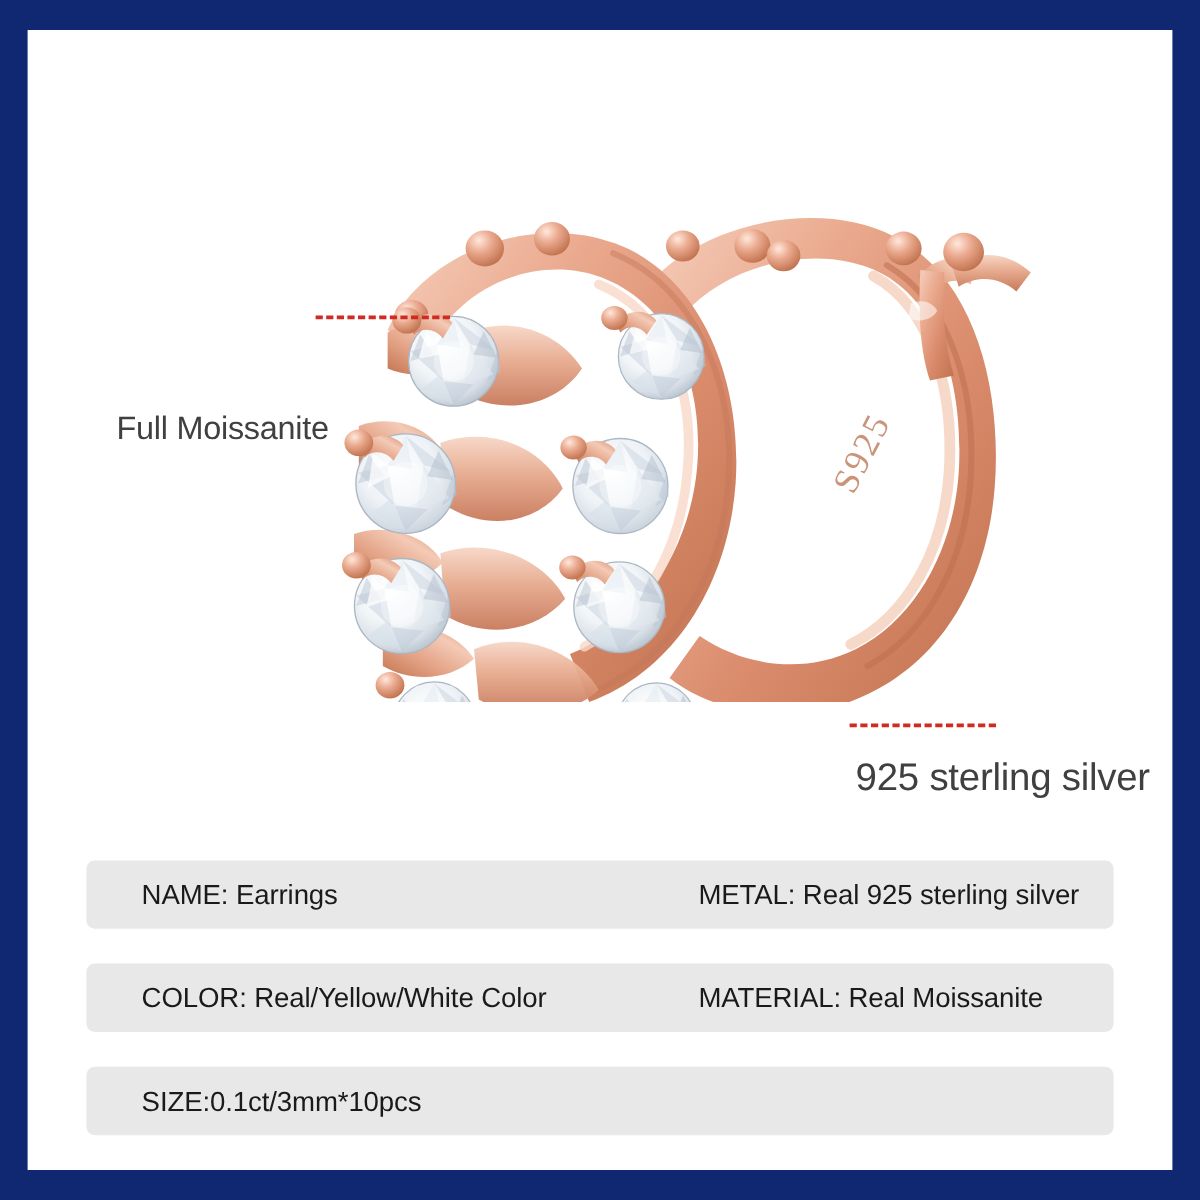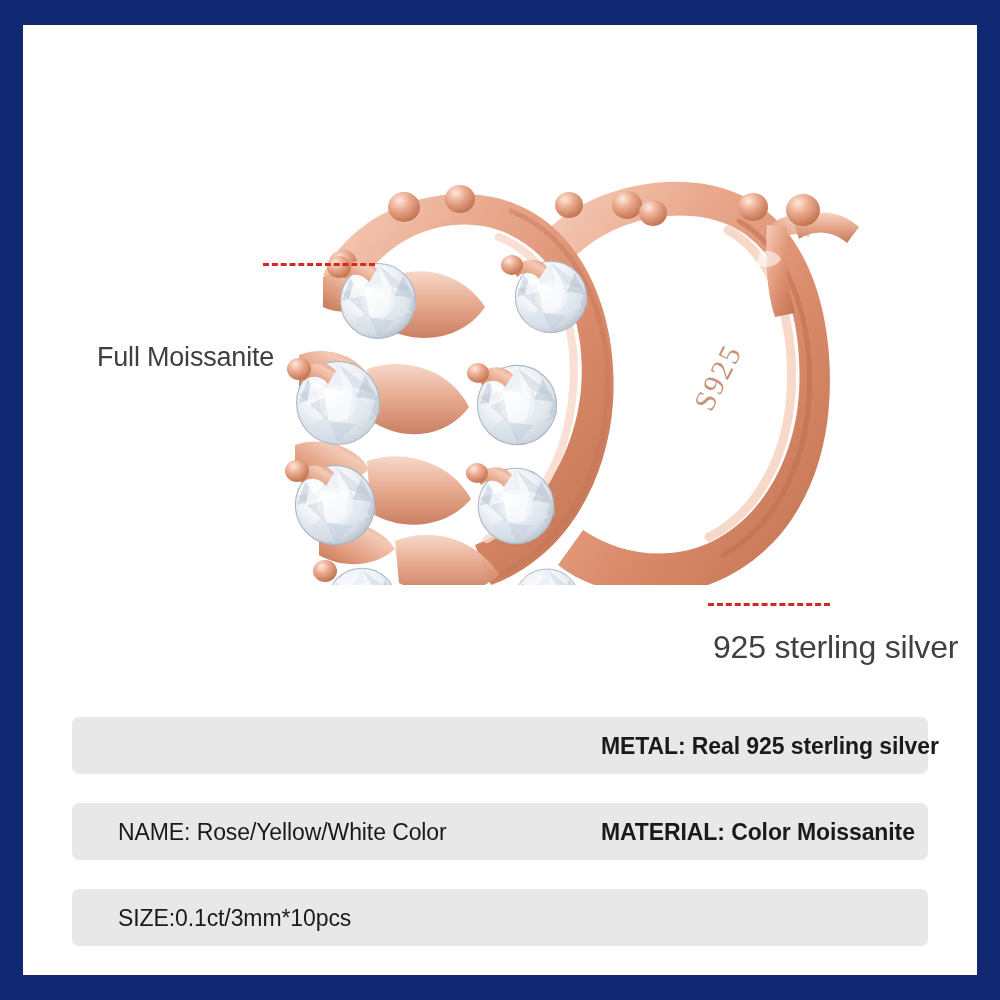--- a/index.html
+++ b/index.html
@@ -81,21 +81,21 @@
   .spec-cell{
     position:absolute;
     top:50%;
     transform:translateY(-50%);
     font-size:23px;
     color:#1a1a1a;
     white-space:pre;
     letter-spacing:-0.1px;
   }
   .spec-left{left:46px;}
-  .spec-right{left:529px;font-weight:bold;}
+  .spec-right{left:510px;}
 </style>
 </head>
 <body>
 
 <div id="page">
   <div id="canvas">
 
     <div id="product">
       <svg width="954" height="560" viewBox="0 0 954 560" xmlns="http://www.w3.org/2000/svg">
         <defs>
@@ -300,26 +300,27 @@
 
     <div class="callout-text" id="callout-left">
       <div>Full Moissanite</div>
     </div>
 
     <div class="callout-text" id="callout-right">925 sterling silver</div>
 
     <div id="specs">
 
       <div class="spec-row">
+        <span class="spec-cell spec-left">NAME: Earrings</span>
         <span class="spec-cell spec-right">METAL: Real 925 sterling silver</span>
       </div>
 
       <div class="spec-row">
-        <span class="spec-cell spec-left">NAME: Rose/Yellow/White Color</span>
-        <span class="spec-cell spec-right">MATERIAL: Color Moissanite</span>
+        <span class="spec-cell spec-left">COLOR: Real/Yellow/White Color</span>
+        <span class="spec-cell spec-right">MATERIAL: Real Moissanite</span>
       </div>
 
       <div class="spec-row">
         <span class="spec-cell spec-left">SIZE:0.1ct/3mm*10pcs</span>
       </div>
 
     </div>
 
   </div>
 </div>

